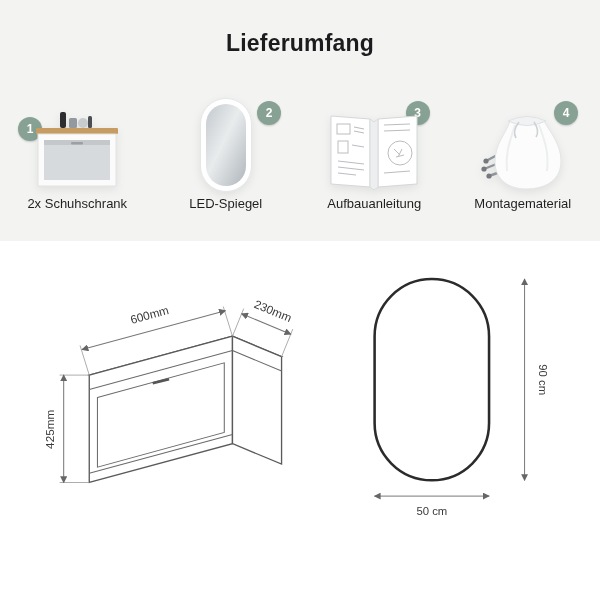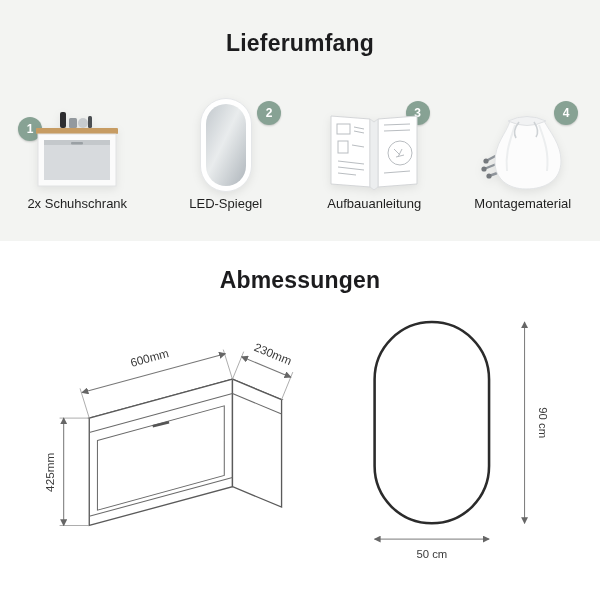--- a/index.html
+++ b/index.html
@@ -126,21 +126,20 @@
             <path d="M57,21 q6,9 2,15" fill="none" stroke="#ced2d5" stroke-width="1.6"></path>
           </svg>
         </div>
         <div class="item-label">Montagematerial</div>
       </div>
 
     </div>
   </section>
 
   <section class="dimensions">
-    <h2 class="section-title">Abmessungen</h2>
 
     <div class="drawings">
 
       <svg width="268" height="210" viewBox="0 0 262 205">
         <defs>
           <marker id="arrC" viewBox="0 0 8 8" refX="7" refY="4" markerWidth="7" markerHeight="7" orient="auto-start-reverse">
             <path d="M0,0 L8,4 L0,8 Z" fill="#666"></path>
           </marker>
         </defs>
 

